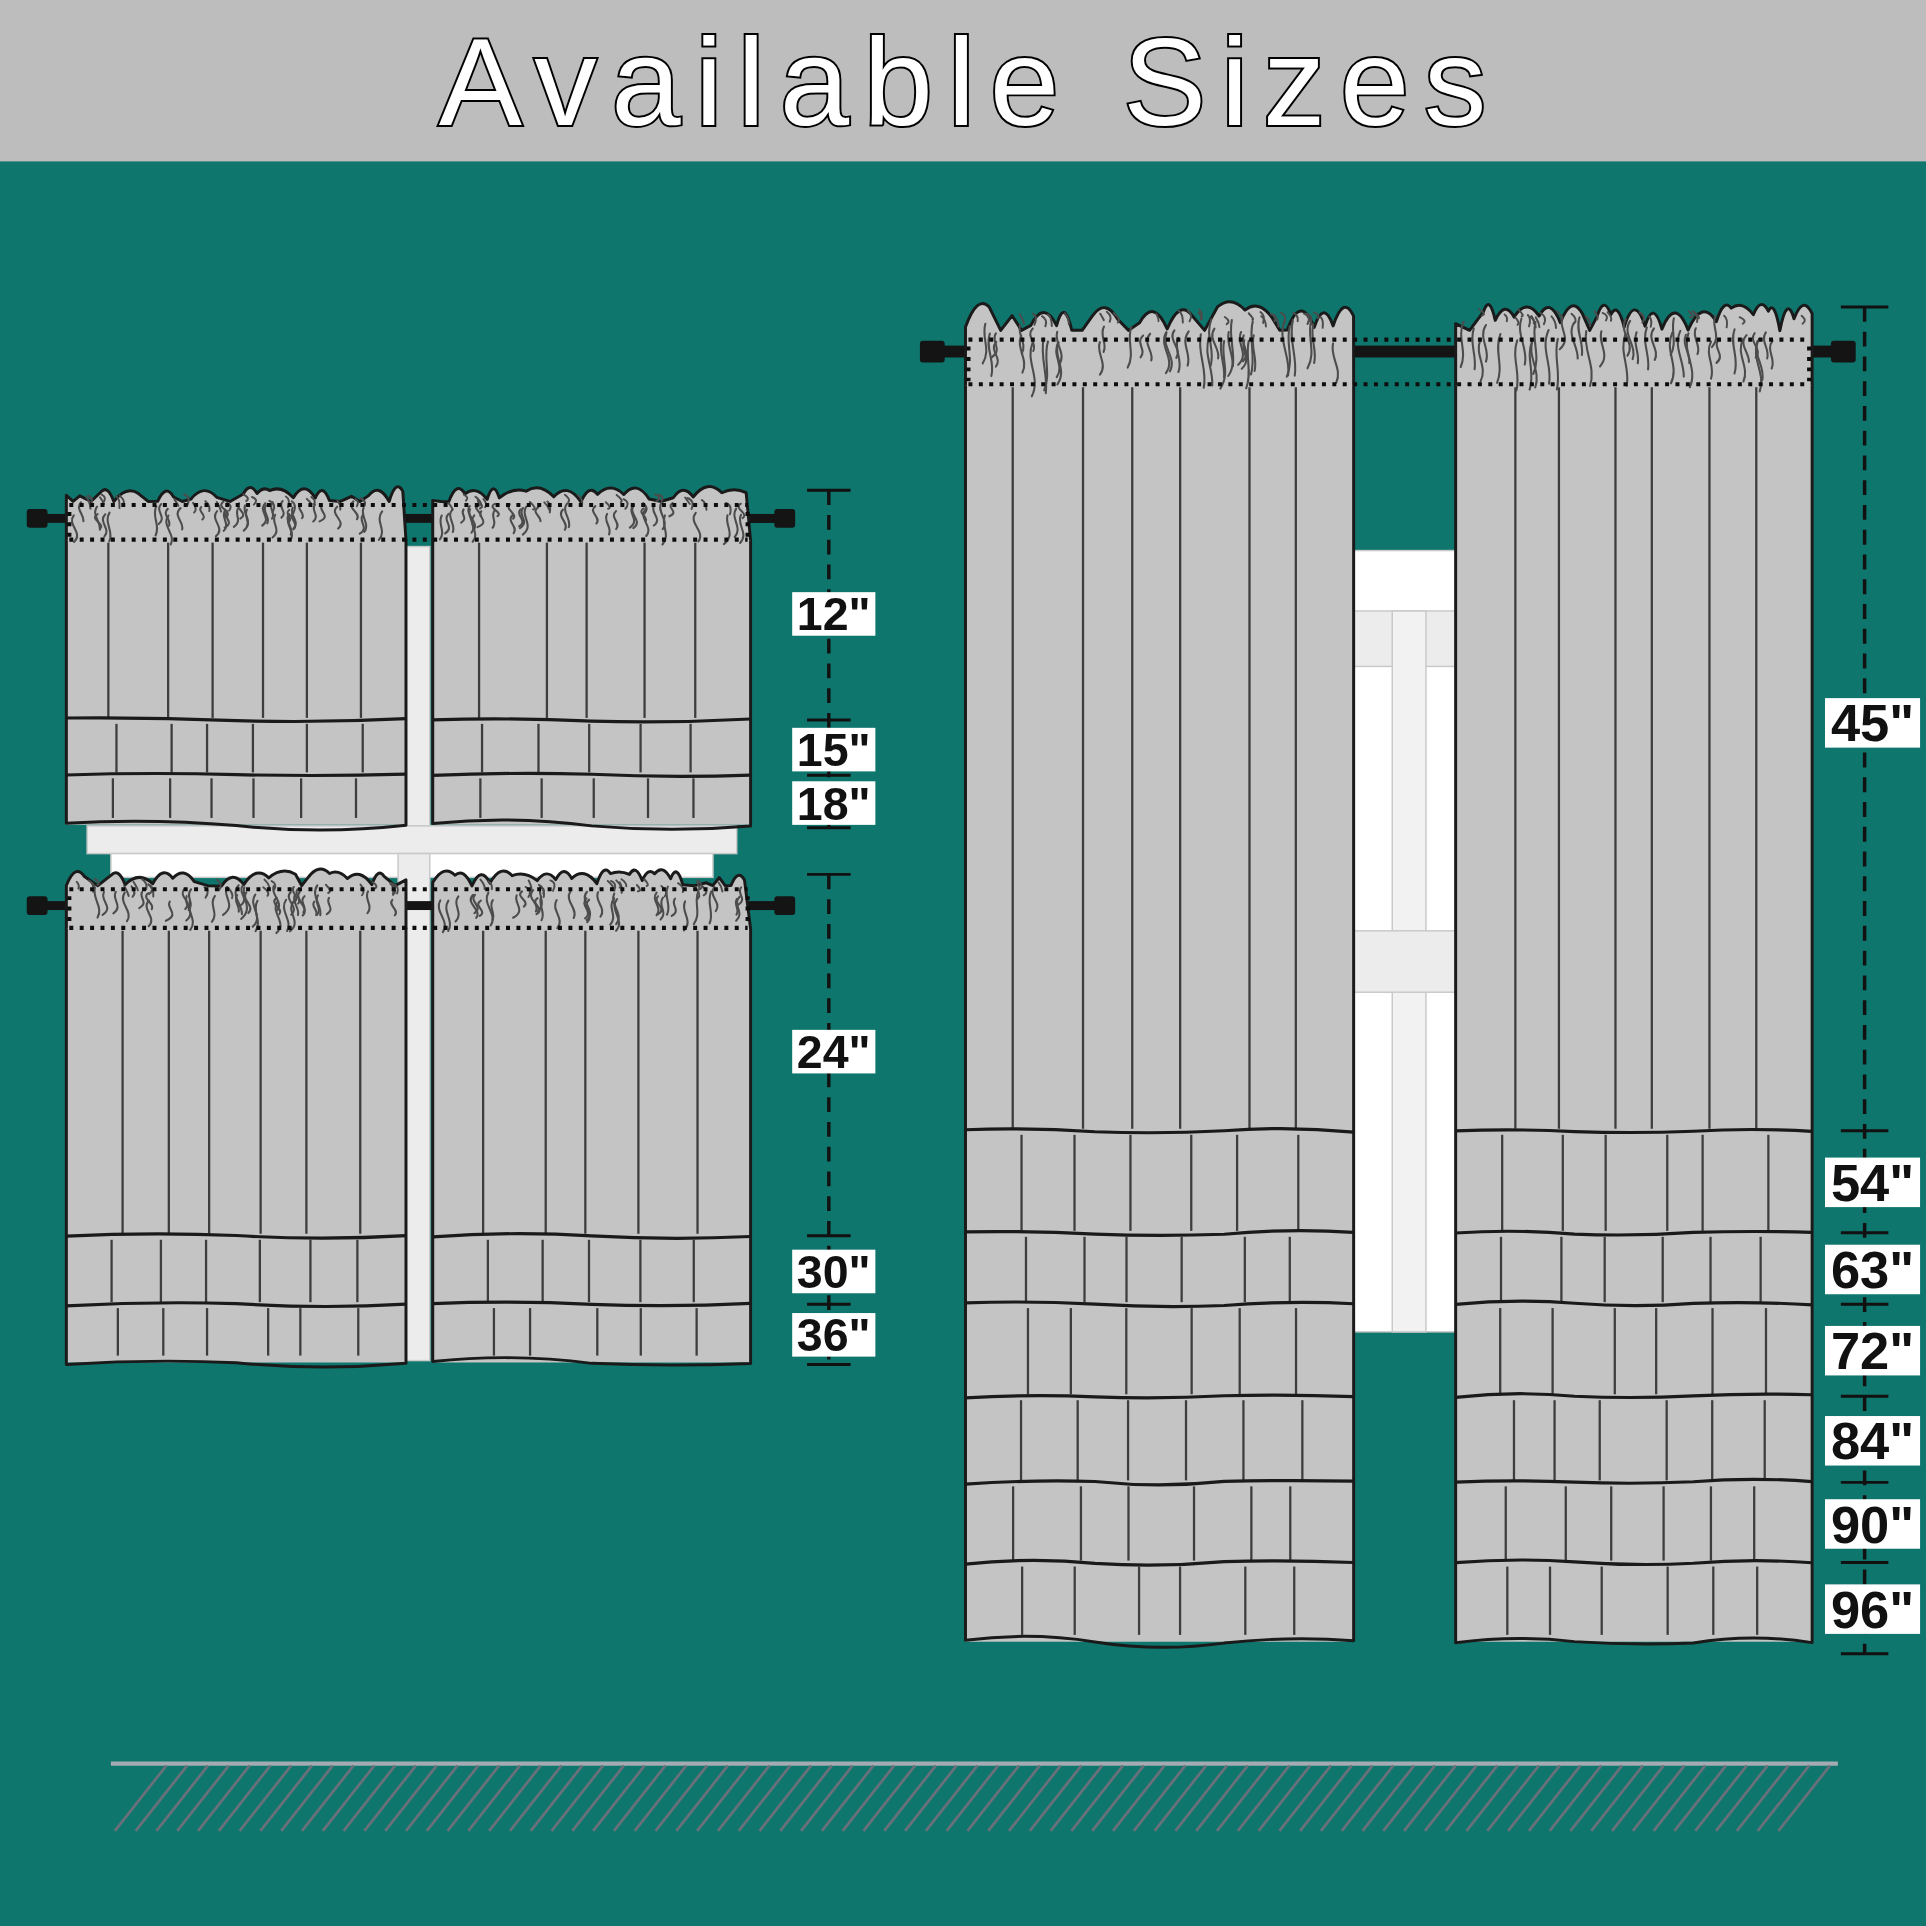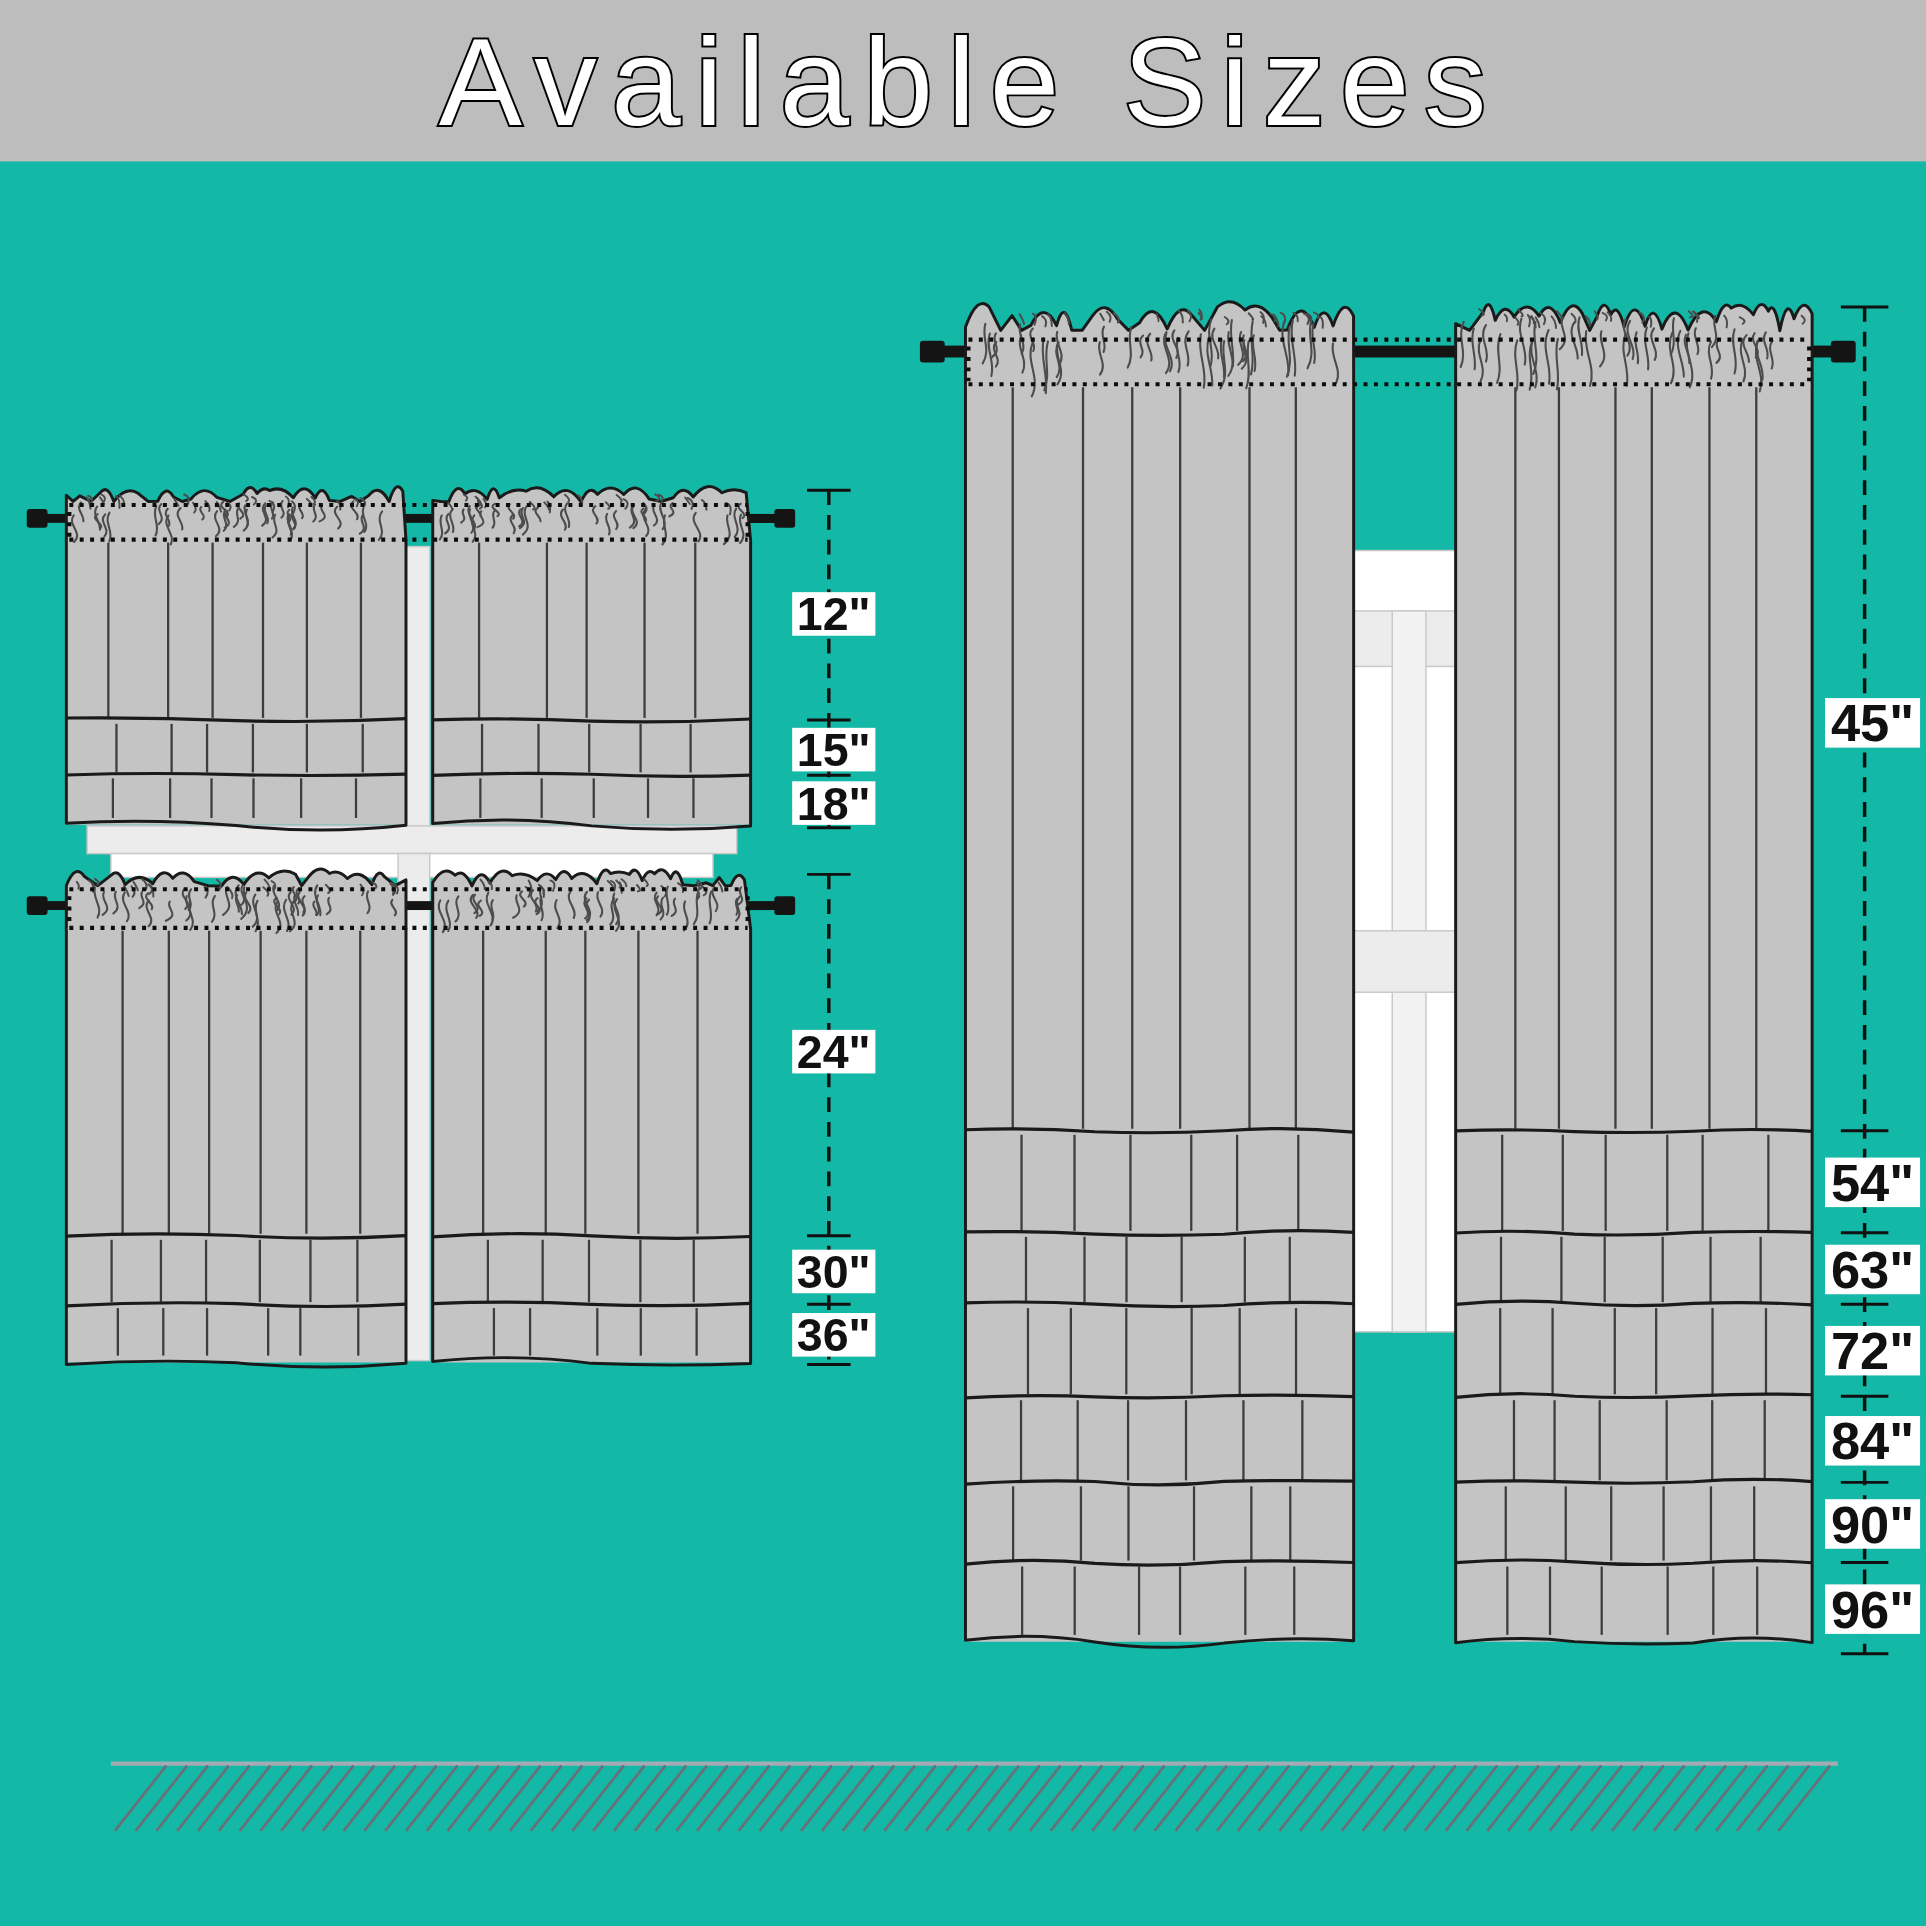--- a/index.html
+++ b/index.html
@@ -1,16 +1,16 @@
 <!DOCTYPE html>
 <html><head>
 <meta charset="utf-8">
 <style>
   html,body{margin:0;padding:0;background:#ffffff;}
-  .stage{position:relative;width:1927px;height:1927px;background:#14b8a6;overflow:hidden;
+  .stage{position:relative;width:1927px;height:1927px;background:#0f766e;overflow:hidden;
          font-family:"Liberation Sans",sans-serif;}
   svg{display:block;position:absolute;left:0;top:0;}
   text{font-family:"Liberation Sans",sans-serif;}
 </style>
 </head>
 <body>
 
 <div class="stage">
   <svg id="scene" width="1927" height="1927" viewBox="0 0 1946 1946">
     <rect id="banner" x="0" y="0" width="1946" height="163" fill="#bdbdbd"></rect>

